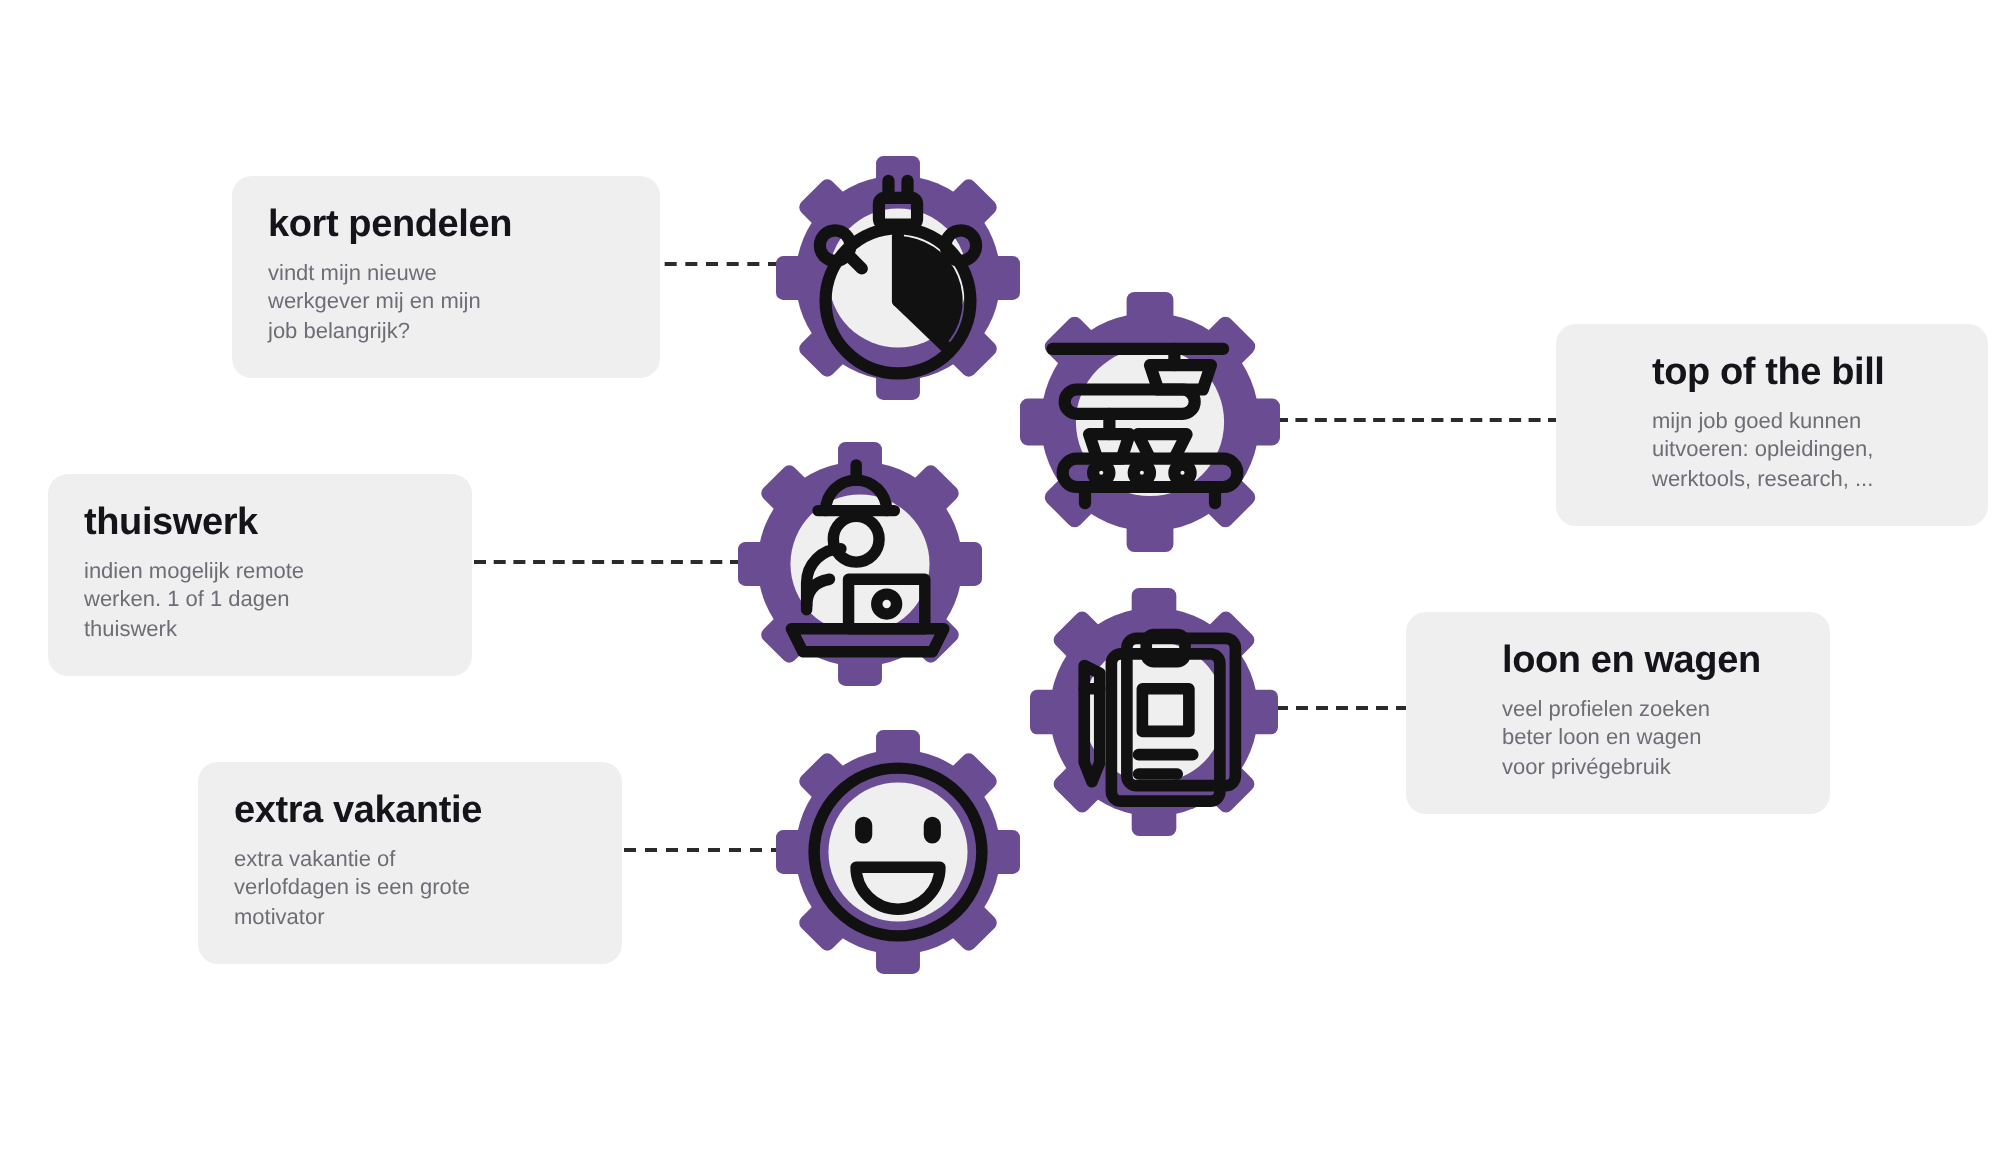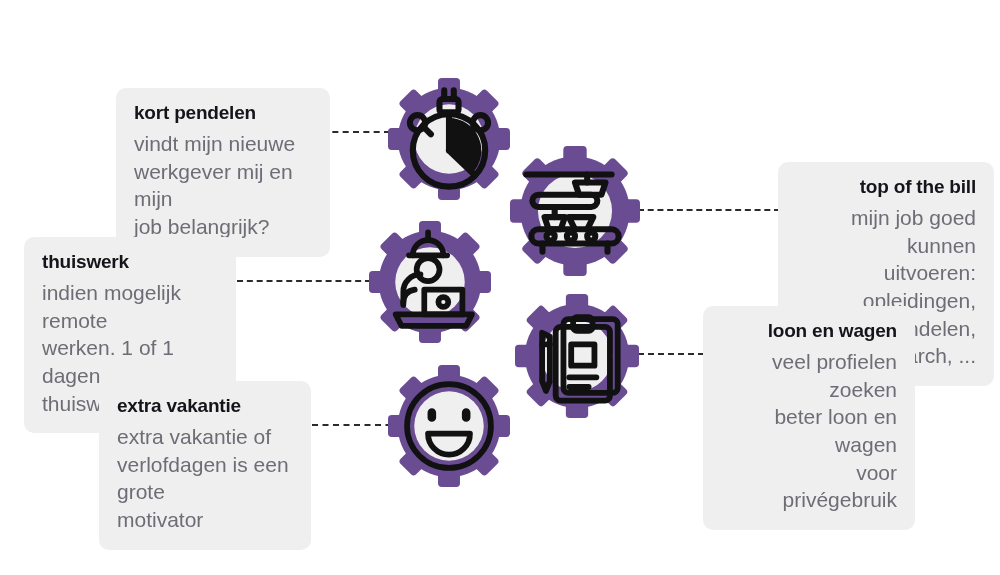--- a/index.html
+++ b/index.html
@@ -29,28 +29,28 @@
   }
   .card-title {
     font-size: 19px;
     font-weight: bold;
     color: #14141a;
     letter-spacing: -0.2px;
     line-height: 1.2;
     margin: 0 0 5px 0;
   }
   .card-body {
-    font-size: 21px;
+    font-size: 11px;
     color: #6d6d76;
     line-height: 1.32;
     margin: 0;
     white-space: pre-line;
   }
   .align-left  { text-align: left; }
-  .align-right { text-align: right; padding-left: 48px; }
+  .align-right { text-align: left; padding-left: 48px; }
 
   
   .connector {
     position: absolute;
     height: 0;
     border-top: 2.5px dashed #2b2b2b;
   }
 
   
   .gear {
@@ -92,21 +92,21 @@
     <p class="card-title">kort pendelen</p>
     <p class="card-body">vindt mijn nieuwe
 werkgever mij en mijn
 job belangrijk?</p>
   </div>
 
   <div class="card align-right" style="left:778px; top:162px; width:216px;">
     <p class="card-title">top of the bill</p>
     <p class="card-body">mijn job goed kunnen
 uitvoeren: opleidingen,
-pendelen, research,  ...</p>
+werktools, research,  ...</p>
   </div>
 
   <div class="card align-left" style="left:24px; top:237px; width:212px;">
     <p class="card-title">thuiswerk</p>
     <p class="card-body">indien mogelijk remote
 werken. 1 of 1 dagen
 thuiswerk</p>
   </div>
 
   <div class="card align-left" style="left:99px; top:381px; width:212px;">

